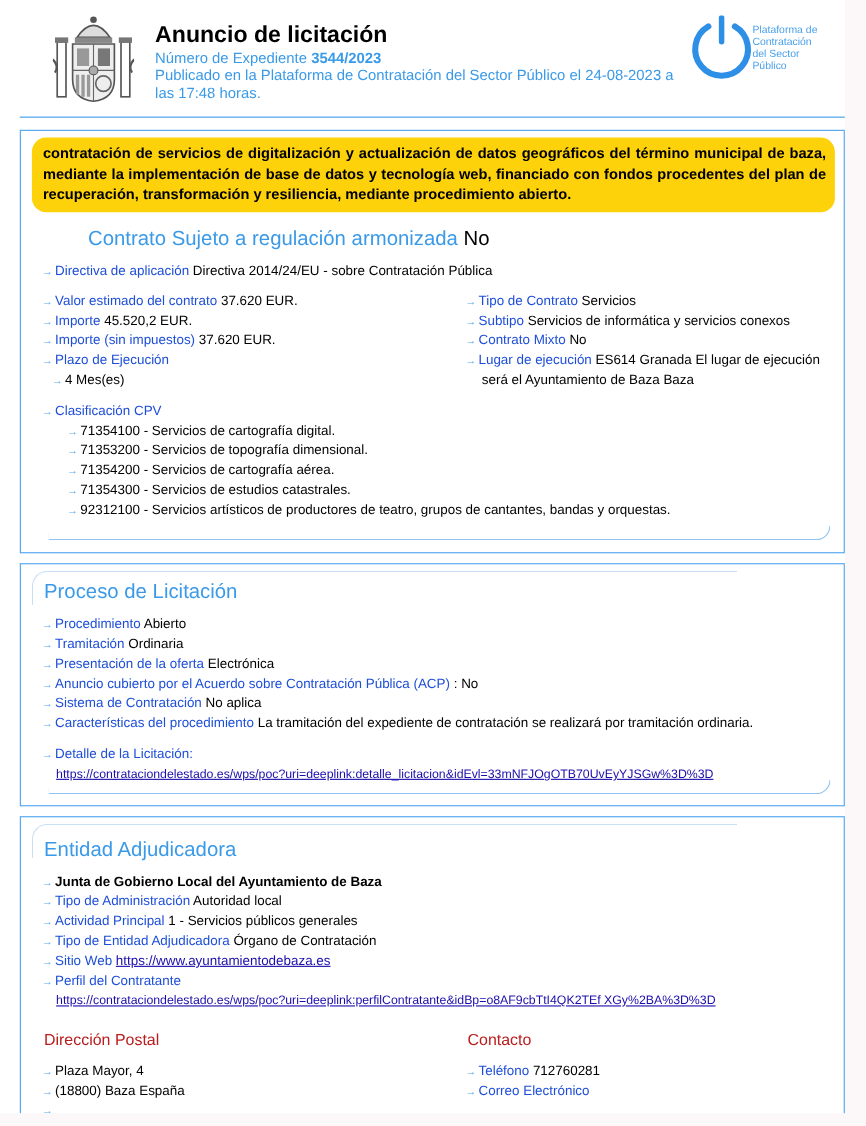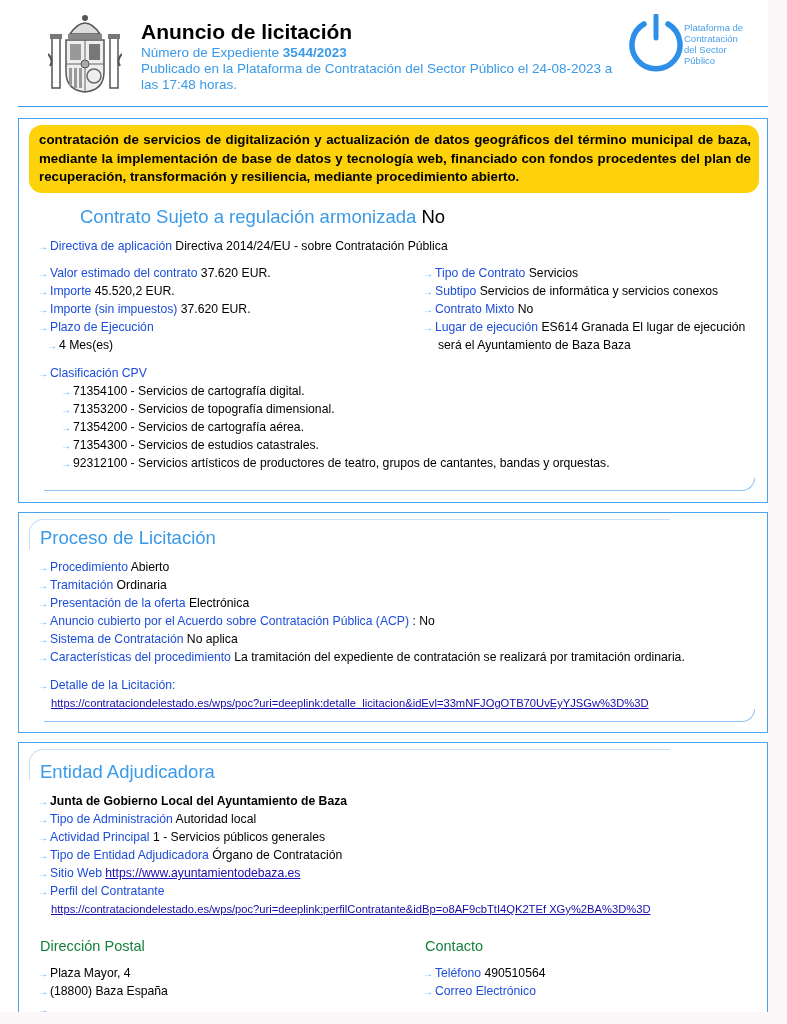--- a/index.html
+++ b/index.html
@@ -46,21 +46,21 @@
   .curve-bot {
     position:absolute; right:12px; width:710px; height:12px;
     border-bottom:1.5px solid #8fc3f3; border-right:1.5px solid #8fc3f3;
     border-bottom-right-radius:14px;
   }
   .row { position:absolute; font-size:12.2px; line-height:17.6px; white-space:nowrap; }
   .row .arr { color:#5aaaf0; font-size:10px; margin-right:3px; letter-spacing:-1px; }
   .row .lbl { color:#1d4ed8; }
   .row a { color:#1a0dab; text-decoration:underline; font-size:11.2px; }
   .row.bold { font-weight:bold; }
-  .sub-title { position:absolute; font-size:14.5px; color:#15803d; }
+  .sub-title { position:absolute; font-size:14.5px; color:#b91c1c; }
   .fade { position:absolute; left:0; top:1012px; width:787px; height:12px; background:#fcf8fa; }
 </style>
 </head>
 <body>
 
 <div class="page">
 
   <div class="header">
     <svg class="crest" viewBox="0 0 74 80">
       <rect x="4" y="24" width="8" height="50" fill="#fff" stroke="#555" stroke-width="1.5"></rect>
@@ -238,20 +238,20 @@
     </div>
     <div class="row" style="left:19px; top:240px;">
       <span class="arr">→</span><span>(18800) Baza España</span>
     </div>
     <div class="row" style="left:19px; top:258px;">
       <span class="arr">→</span>
     </div>
 
     <div class="row" style="left:404px; top:222px;">
       <span class="arr">→</span><span class="lbl">Teléfono</span>
-      <span>490510564</span>
+      <span>712760281</span>
     </div>
     <div class="row" style="left:404px; top:240px;">
       <span class="arr">→</span><span class="lbl">Correo Electrónico</span>
     </div>
   </div>
 </div>
 <div class="fade"></div>
 
 </body></html>

